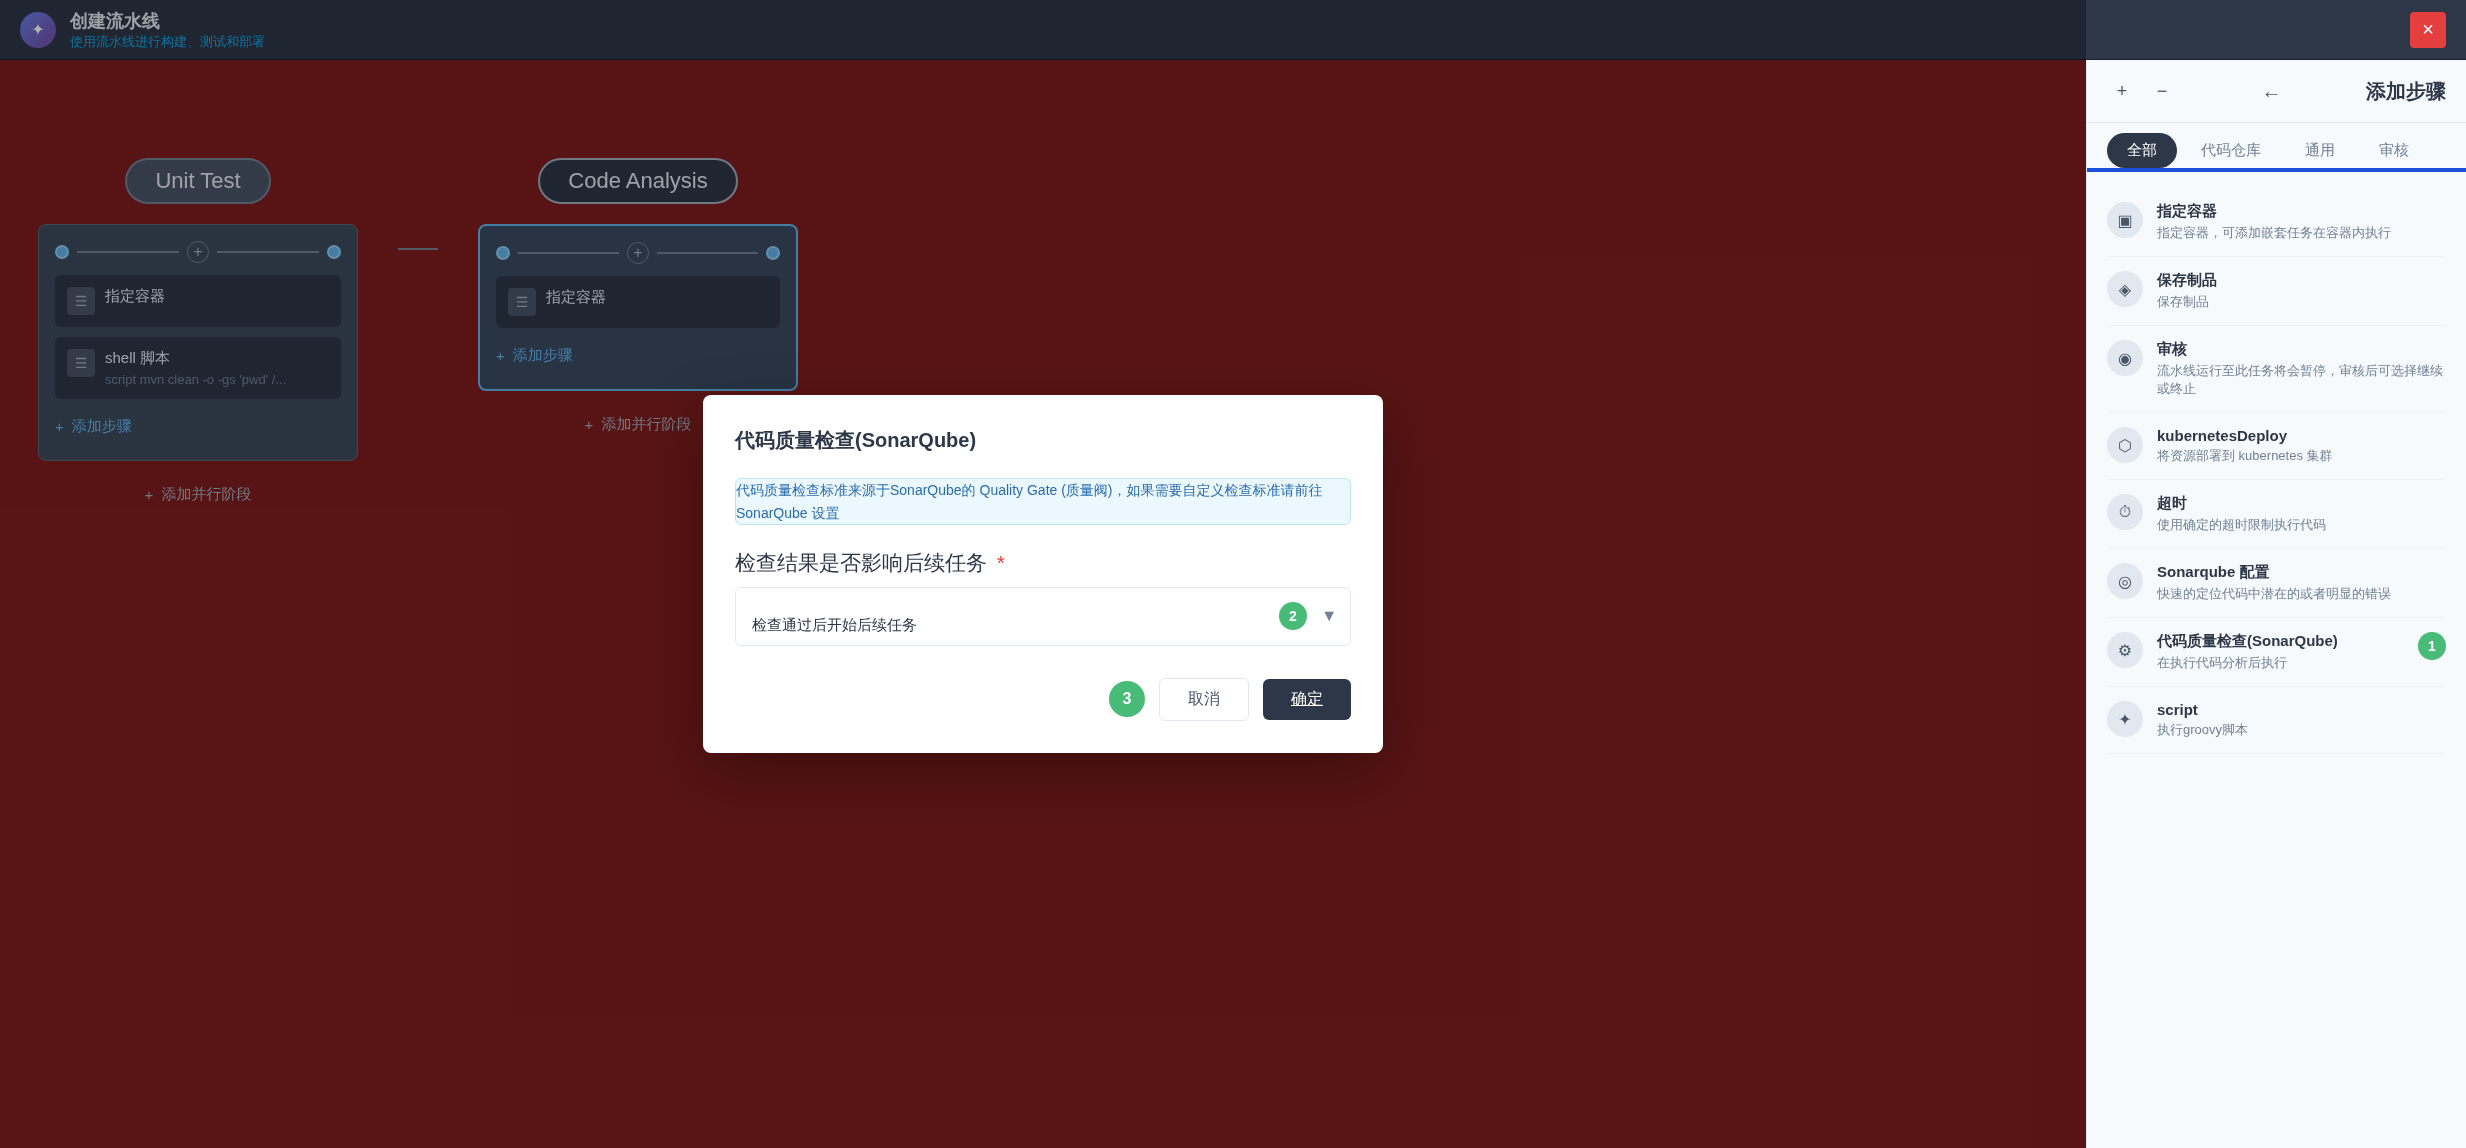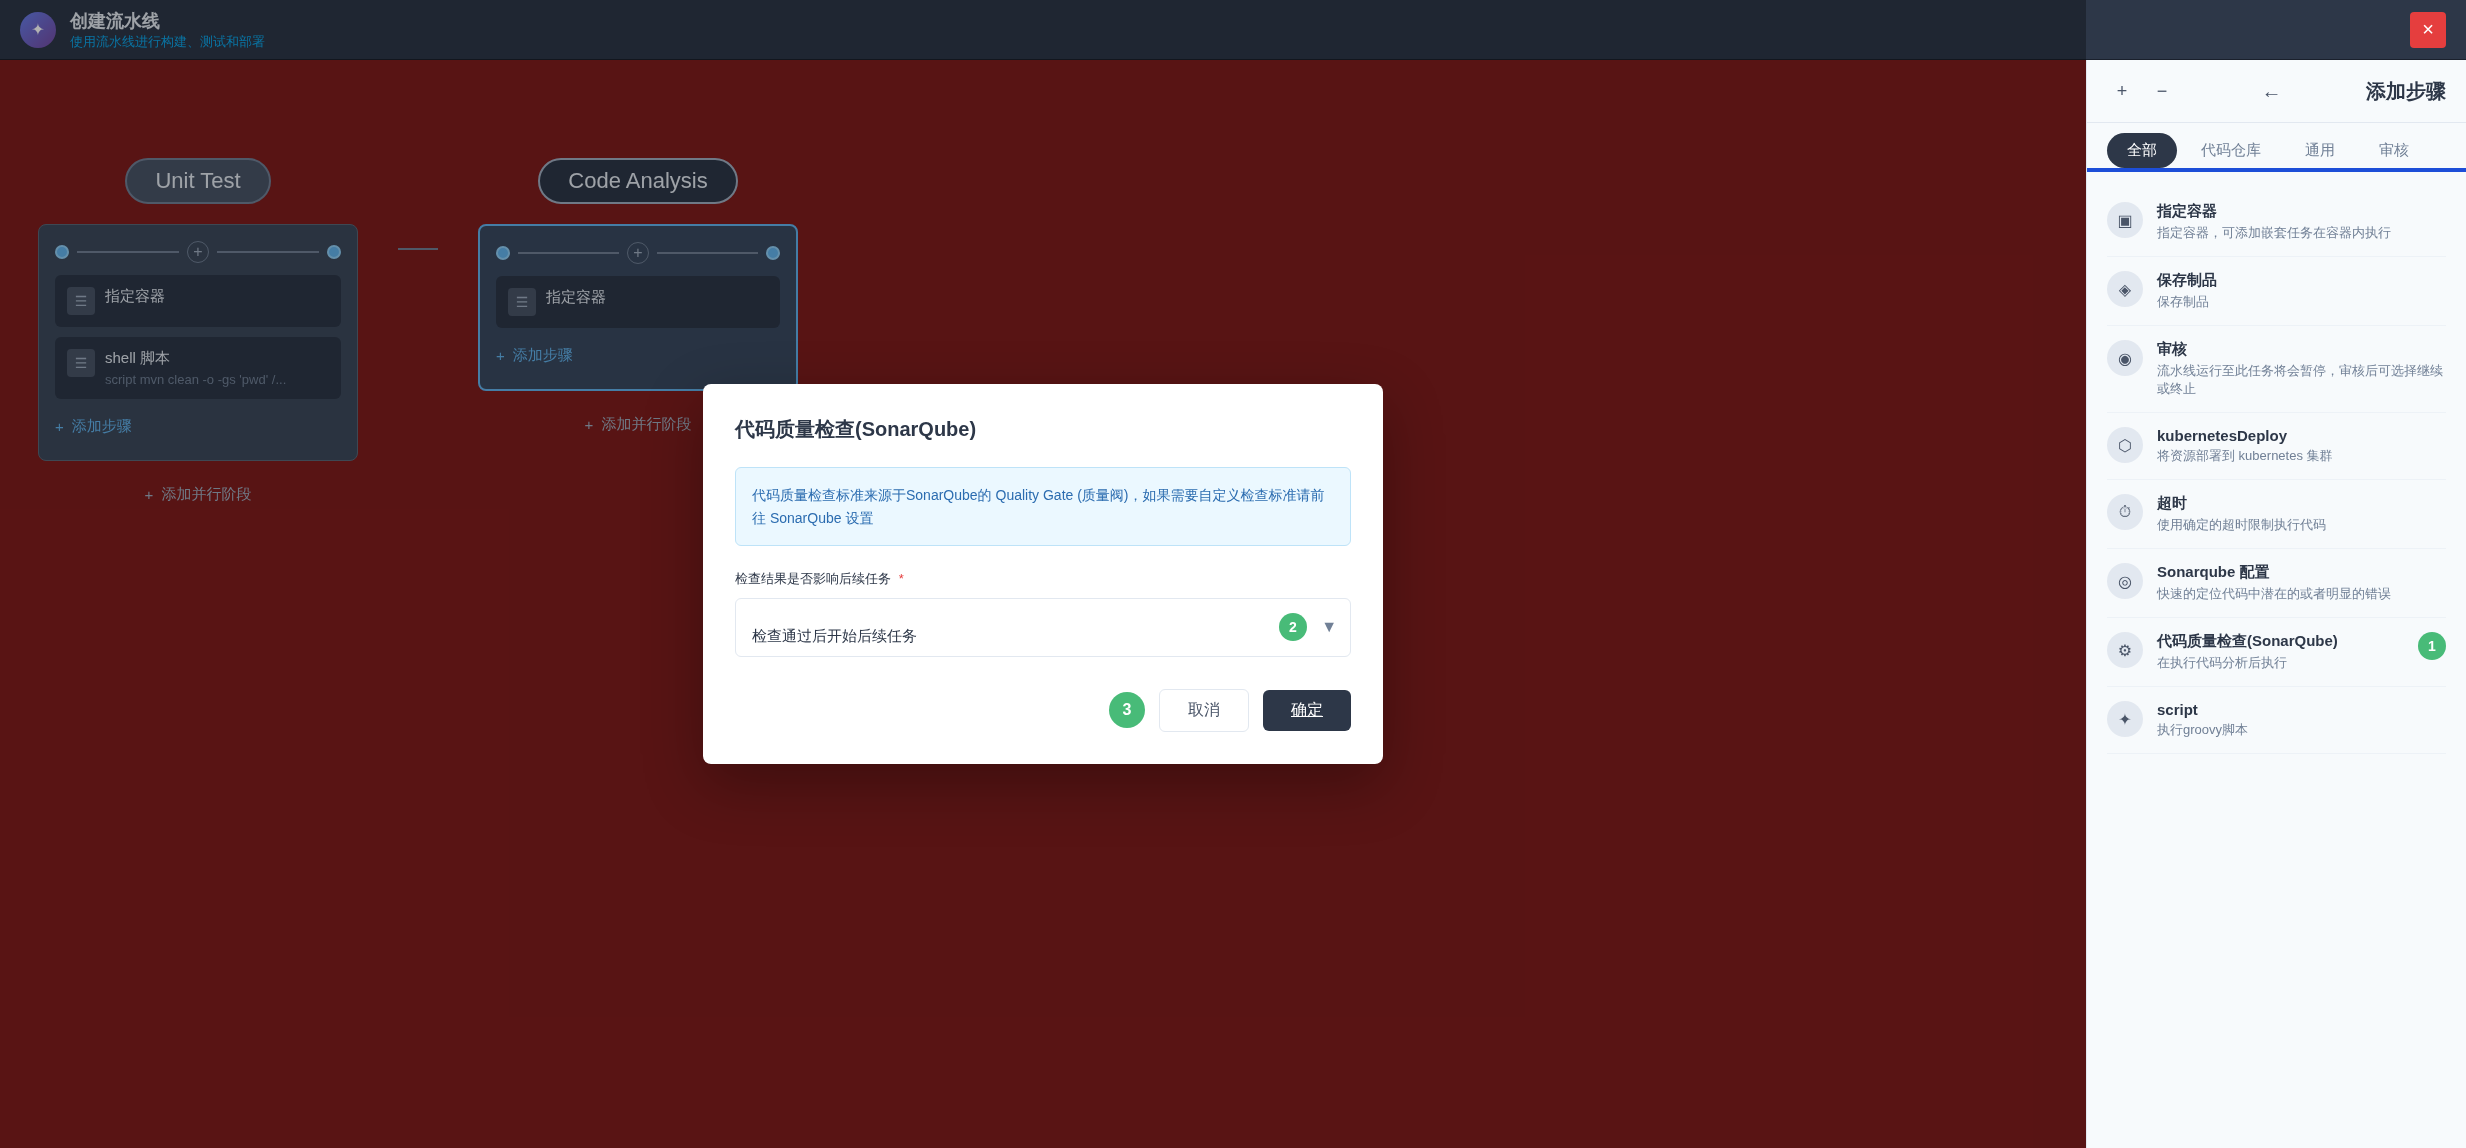--- a/index.html
+++ b/index.html
@@ -369,29 +369,29 @@
       font-size: 20px;
       font-weight: 600;
       color: #2d3748;
       margin-bottom: 24px;
     }
 
     .info-box {
       background: #ebf8ff;
       border: 1px solid #bee3f8;
       border-radius: 6px;
-      padding: 16px;
+      padding: 0;
       color: #2b6cb0;
       font-size: 14px;
       line-height: 1.6;
       margin-bottom: 24px;
     }
 
     .form-label {
-      font-size: 13px;
+      font-size: 21px;
       color: #2d3748;
       margin-bottom: 10px;
       font-weight: 500;
     }
     .required-star {
       color: #e53e3e;
       margin-left: 4px;
     }
 
     .select-wrapper {

